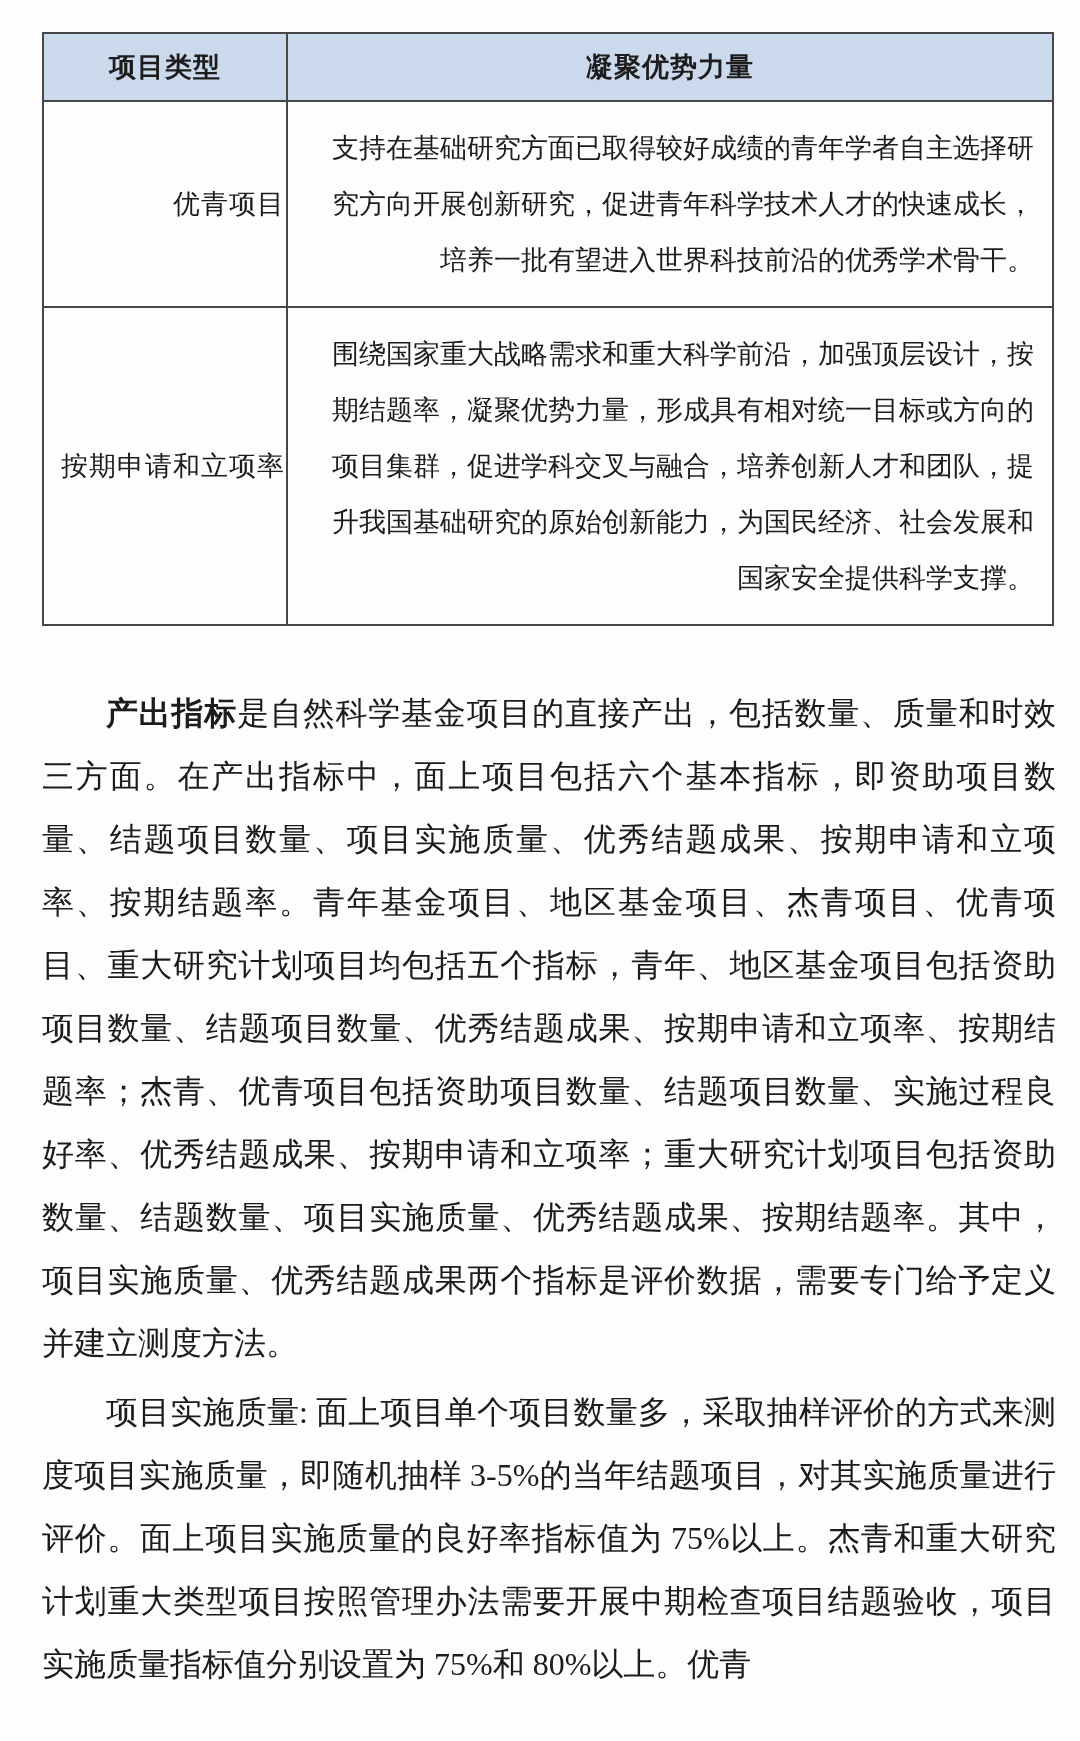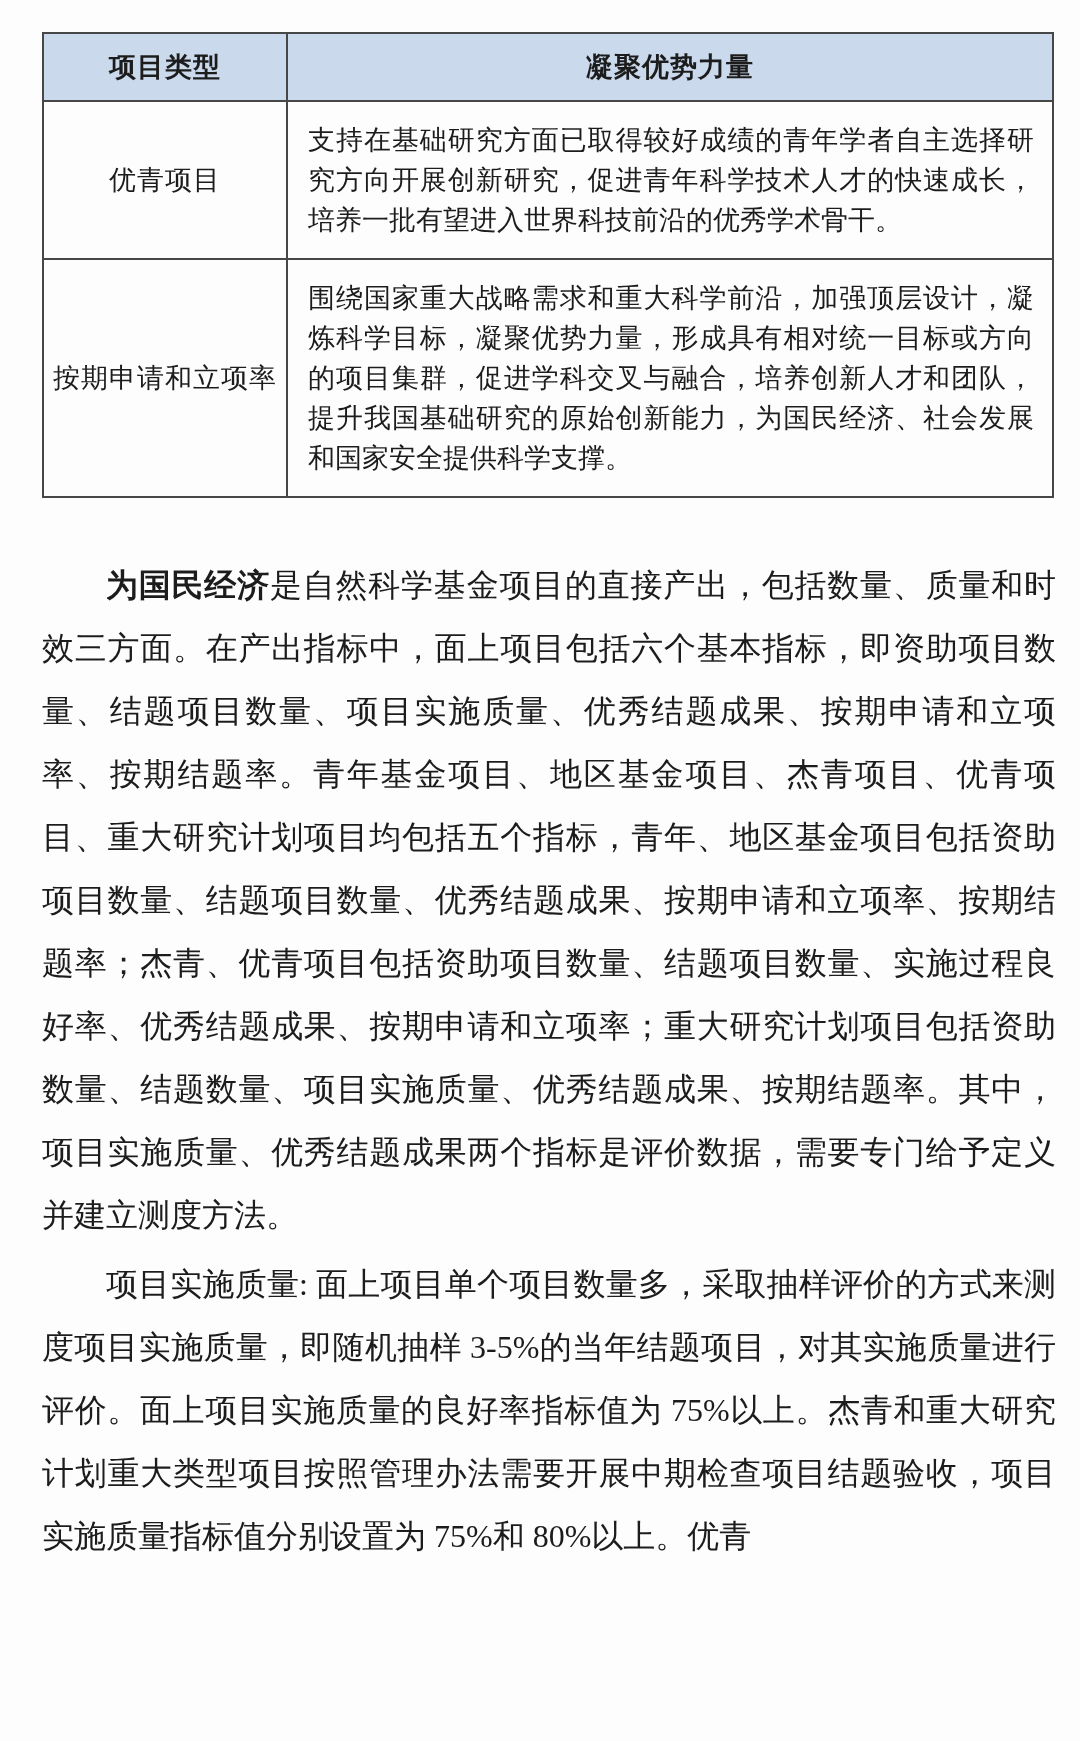--- a/index.html
+++ b/index.html
@@ -25,37 +25,38 @@
   
   table.project-table {
     border-collapse: collapse;
     width: 1012px;
     table-layout: fixed;
   }
   table.project-table th,
   table.project-table td {
     border: 2px solid var(--border-color, #474747);
     font-size: 27px;
+    text-align: right;
   }
   table.project-table th {
     background: var(--header-bg, #cbd9ec);
     height: 64px;
     font-weight: bold;
     text-align: center;
     letter-spacing: 1px;
   }
   col.type-col  { width: 244px; }
   td.type-cell {
     text-align: center;
     vertical-align: middle;
     letter-spacing: 1px;
   }
   td.goal-cell {
     padding: 18px 18px 18px 20px;
-    line-height: 40px;
+    line-height: 56px;
     text-align: justify;
     vertical-align: middle;
   }
   
   .body-text {
     margin-top: 56px;
     width: 1014px;
     font-size: 32px;
     line-height: 63px;
     text-align: justify;
@@ -88,23 +89,23 @@
         <th>凝聚优势力量</th>
       </tr>
     </thead>
     <tbody>
       <tr>
         <td class="type-cell">优青项目</td>
         <td class="goal-cell">支持在基础研究方面已取得较好成绩的青年学者自主选择研究方向开展创新研究，促进青年科学技术人才的快速成长，培养一批有望进入世界科技前沿的优秀学术骨干。</td>
       </tr>
       <tr>
         <td class="type-cell">按期申请和立项率</td>
-        <td class="goal-cell">围绕国家重大战略需求和重大科学前沿，加强顶层设计，凝炼科学目标，凝聚优势力量，形成具有相对统一目标或方向的项目集群，促进学科交叉与融合，培养创新人才和团队，提升我国基础研究的原始创新能力，为国民经济、社会发展和国家安全提供科学支撑。</td>
+        <td class="goal-cell">围绕国家重大战略需求和重大科学前沿，加强顶层设计，按期结题率，凝聚优势力量，形成具有相对统一目标或方向的项目集群，促进学科交叉与融合，培养创新人才和团队，提升我国基础研究的原始创新能力，为国民经济、社会发展和国家安全提供科学支撑。</td>
       </tr>
     </tbody>
   </table>
 
   <div class="body-text">
-    <p><span class="bold-lead">为国民经济</span><span>是自然科学基金项目的直接产出，包括数量、质量和时效三方面。在产出指标中，面上项目包括六个基本指标，即资助项目数量、结题项目数量、项目实施质量、优秀结题成果、按期申请和立项率、按期结题率。青年基金项目、地区基金项目、杰青项目、优青项目、重大研究计划项目均包括五个指标，青年、地区基金项目包括资助项目数量、结题项目数量、优秀结题成果、按期申请和立项率、按期结题率；杰青、优青项目包括资助项目数量、结题项目数量、实施过程良好率、优秀结题成果、按期申请和立项率；重大研究计划项目包括资助数量、结题数量、项目实施质量、优秀结题成果、按期结题率。其中，项目实施质量、优秀结题成果两个指标是评价数据，需要专门给予定义并建立测度方法。</span></p>
+    <p><span class="bold-lead">产出指标</span><span>是自然科学基金项目的直接产出，包括数量、质量和时效三方面。在产出指标中，面上项目包括六个基本指标，即资助项目数量、结题项目数量、项目实施质量、优秀结题成果、按期申请和立项率、按期结题率。青年基金项目、地区基金项目、杰青项目、优青项目、重大研究计划项目均包括五个指标，青年、地区基金项目包括资助项目数量、结题项目数量、优秀结题成果、按期申请和立项率、按期结题率；杰青、优青项目包括资助项目数量、结题项目数量、实施过程良好率、优秀结题成果、按期申请和立项率；重大研究计划项目包括资助数量、结题数量、项目实施质量、优秀结题成果、按期结题率。其中，项目实施质量、优秀结题成果两个指标是评价数据，需要专门给予定义并建立测度方法。</span></p>
     <p>项目实施质量: 面上项目单个项目数量多，采取抽样评价的方式来测度项目实施质量，即随机抽样 3-5%的当年结题项目，对其实施质量进行评价。面上项目实施质量的良好率指标值为 75%以上。杰青和重大研究计划重大类型项目按照管理办法需要开展中期检查项目结题验收，项目实施质量指标值分别设置为 75%和 80%以上。优青</p>
   </div>
 
 </div>
 
 </body></html>

